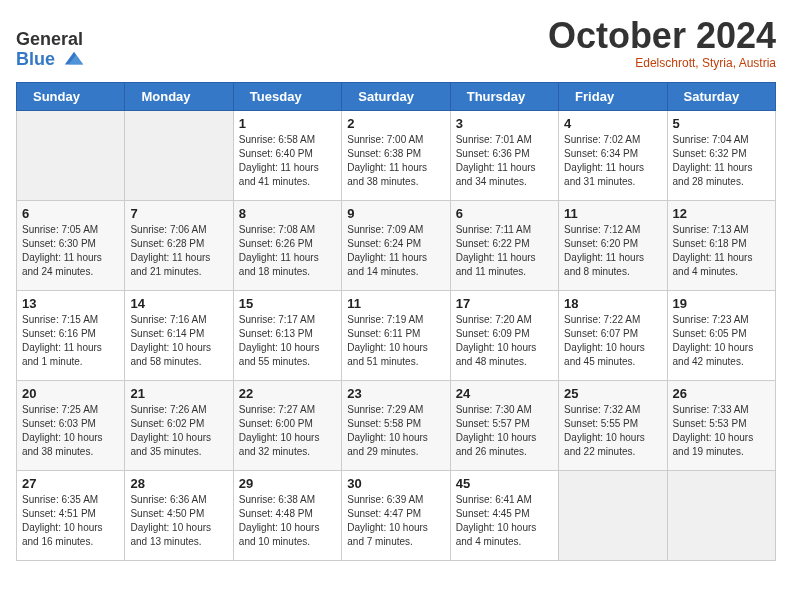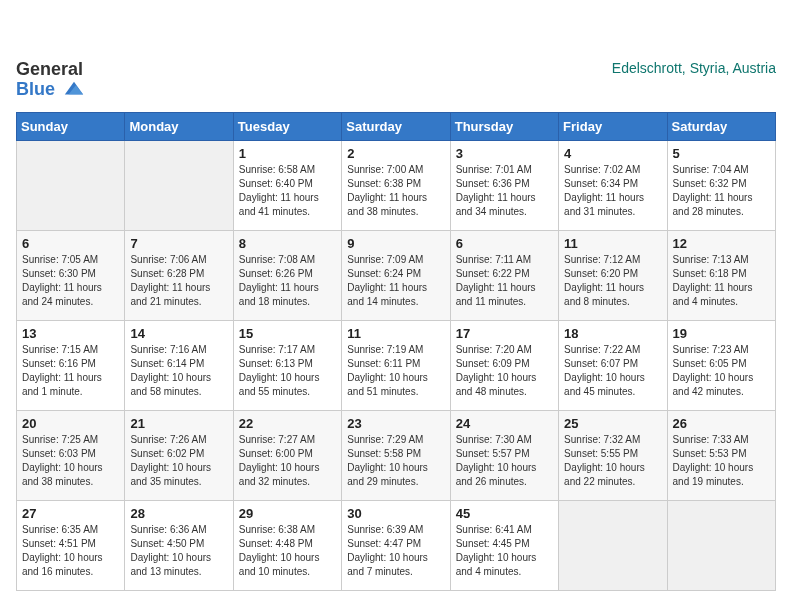--- a/index.html
+++ b/index.html
@@ -6,23 +6,22 @@
     body {
       font-family: Arial, sans-serif;
       background: #fff;
       width: 792px;
       min-height: 612px;
       padding: 16px;
     }
     .header {
       display: flex;
       justify-content: space-between;
-      align-items: flex-start;
+      align-items: flex-end;
       margin-bottom: 12px;
-      margin-top: 44px;
     }
     .logo {
       display: flex;
       align-items: center;
       gap: 4px;
     }
     .logo-text-general {
       font-size: 18px;
       font-weight: bold;
       color: #333;
@@ -42,34 +41,34 @@
     .title-area {
       text-align: right;
     }
     .month-title {
       font-size: 36px;
       font-weight: bold;
       color: #333;
       line-height: 1.1;
     }
     .subtitle {
-      font-size: 14px;
-      color: #0f766e;
+      font-size: 12px;
+      color: #c2410c;
     }
     table {
       width: 100%;
       border-collapse: collapse;
       table-layout: fixed;
     }
     thead tr th {
       background-color: #3478c7;
       color: #fff;
       font-size: 13px;
       font-weight: bold;
-      padding: 6px 4px;
+      padding: 6px 16px;
       text-align: left;
       border: 1px solid #2a60aa;
     }
     tbody tr td {
       border: 1px solid #ccc;
       vertical-align: top;
       padding: 5px 5px;
       height: 90px;
       background: #fff;
     }
@@ -101,20 +100,21 @@
       <div style="display:flex;align-items:center;gap:6px;">
         <span class="logo-text-blue">Blue</span>
         <svg class="logo-icon" viewBox="0 0 24 24" xmlns="http://www.w3.org/2000/svg">
           <polygon points="2,18 12,4 22,18" fill="#3478c7"></polygon>
           <polygon points="6,18 14,8 22,18" fill="#5ba0e0" opacity="0.7"></polygon>
         </svg>
       </div>
     </div>
   </div>
   <div class="title-area">
+    <div class="month-title">October 2024</div>
     <div class="subtitle">Edelschrott, Styria, Austria</div>
   </div>
 </div>
 
 <table>
   <thead>
     <tr>
     <th>Sunday</th>
         <th>Monday</th>
         <th>Tuesday</th>

